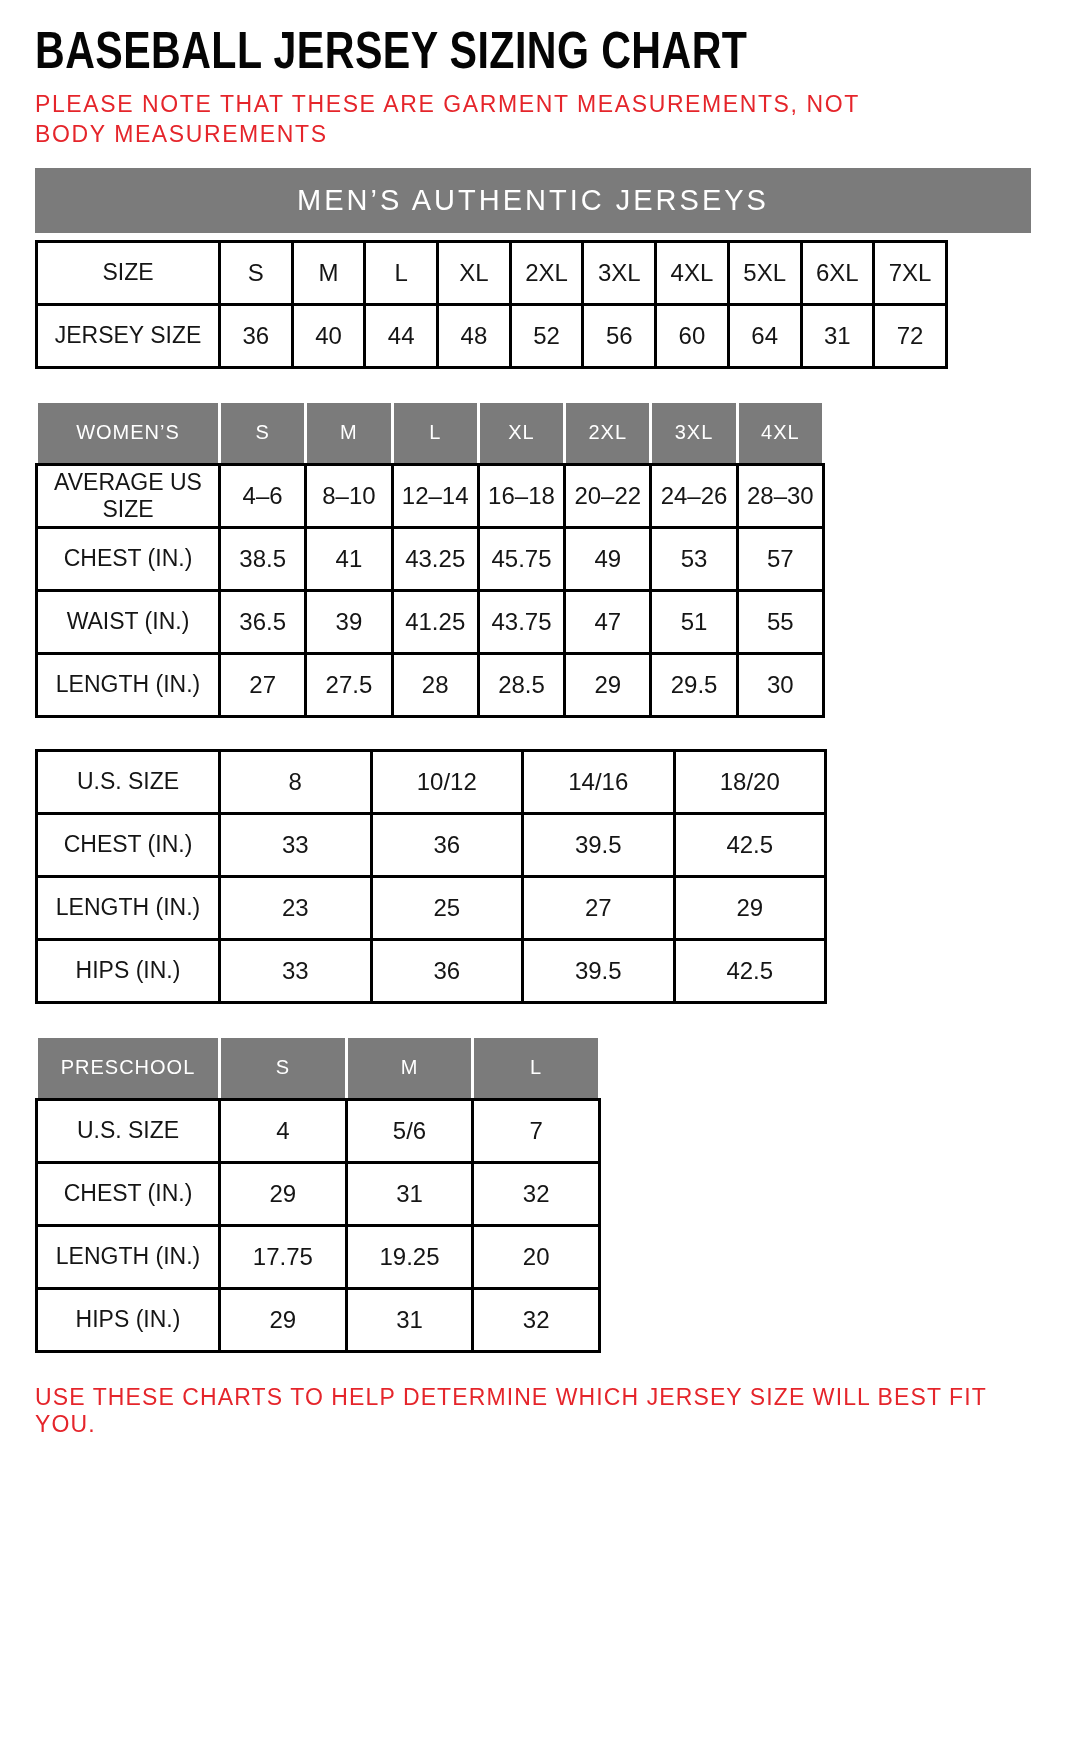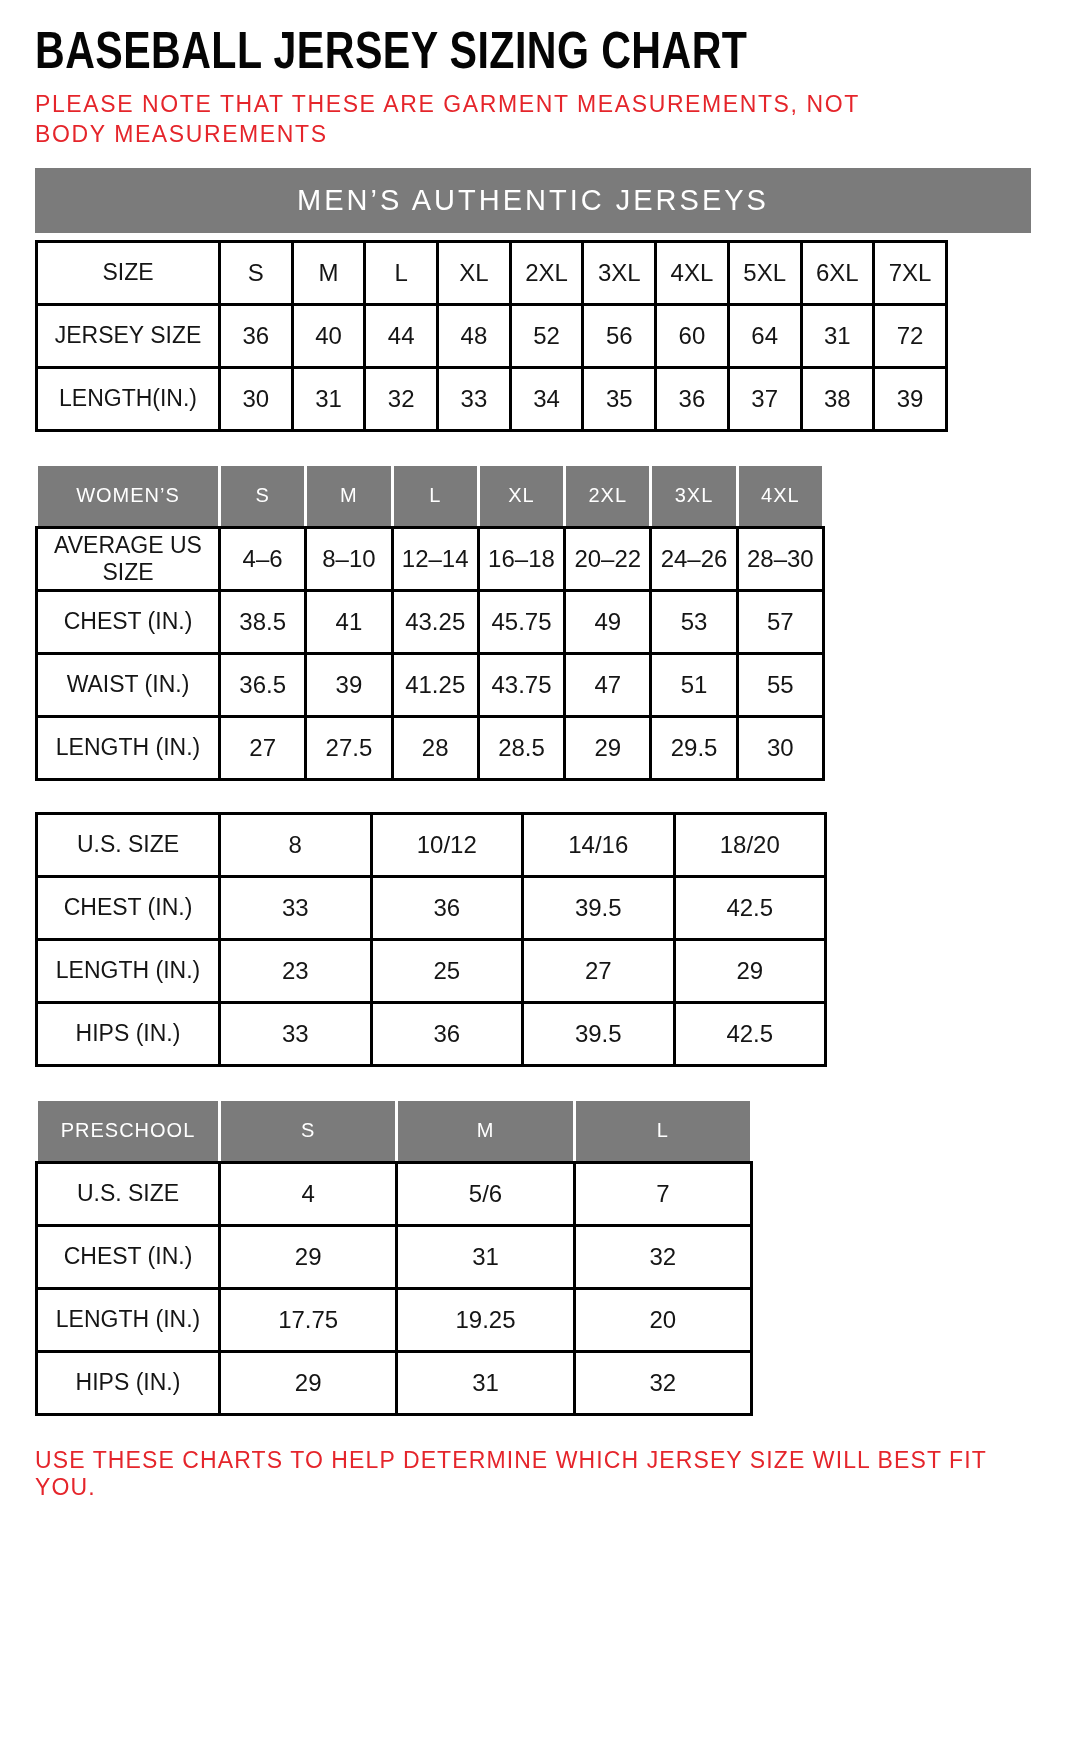--- a/index.html
+++ b/index.html
@@ -77,21 +77,21 @@
     border: 3px solid #ffffff;
     border-bottom: 3px solid #000000;
     font-size: 20px;
     letter-spacing: 1px;
   }
   col.label-col { width: 183px; }
   #mens-table table      { width: 913px; border-radius: 28px; }
   #mens-table .title-bar { width: 996px; }
   #womens-table table    { width: 790px; }
   #boys-table table      { width: 792px; }
-  #preschool-table table { width: 718px; padding-left: 24px; }
+  #preschool-table table { width: 566px; padding-left: 24px; }
 </style>
 </head>
 <body>
 
 <div class="page">
   <h1 class="main-title">BASEBALL JERSEY SIZING CHART</h1>
   <p class="note">PLEASE NOTE THAT THESE ARE GARMENT MEASUREMENTS, NOT BODY MEASUREMENTS</p>
   <div id="tables">
       <div class="table-block" id="mens-table">
         <div class="title-bar">MEN’S AUTHENTIC JERSEYS</div>
@@ -129,33 +129,20 @@
               <td>40</td>
               <td>44</td>
               <td>48</td>
               <td>52</td>
               <td>56</td>
               <td>60</td>
               <td>64</td>
               <td>31</td>
               <td>72</td>
             </tr>
-            <tr>
-              <td class="label">LENGTH(IN.)</td>
-              <td>30</td>
-              <td>31</td>
-              <td>32</td>
-              <td>33</td>
-              <td>34</td>
-              <td>35</td>
-              <td>36</td>
-              <td>37</td>
-              <td>38</td>
-              <td>39</td>
-            </tr>
           </tbody>
         </table>
       </div>
       <div class="table-block" id="womens-table">
         <table>
           <colgroup>
             <col class="label-col">
             <col>
             <col>
             <col>

